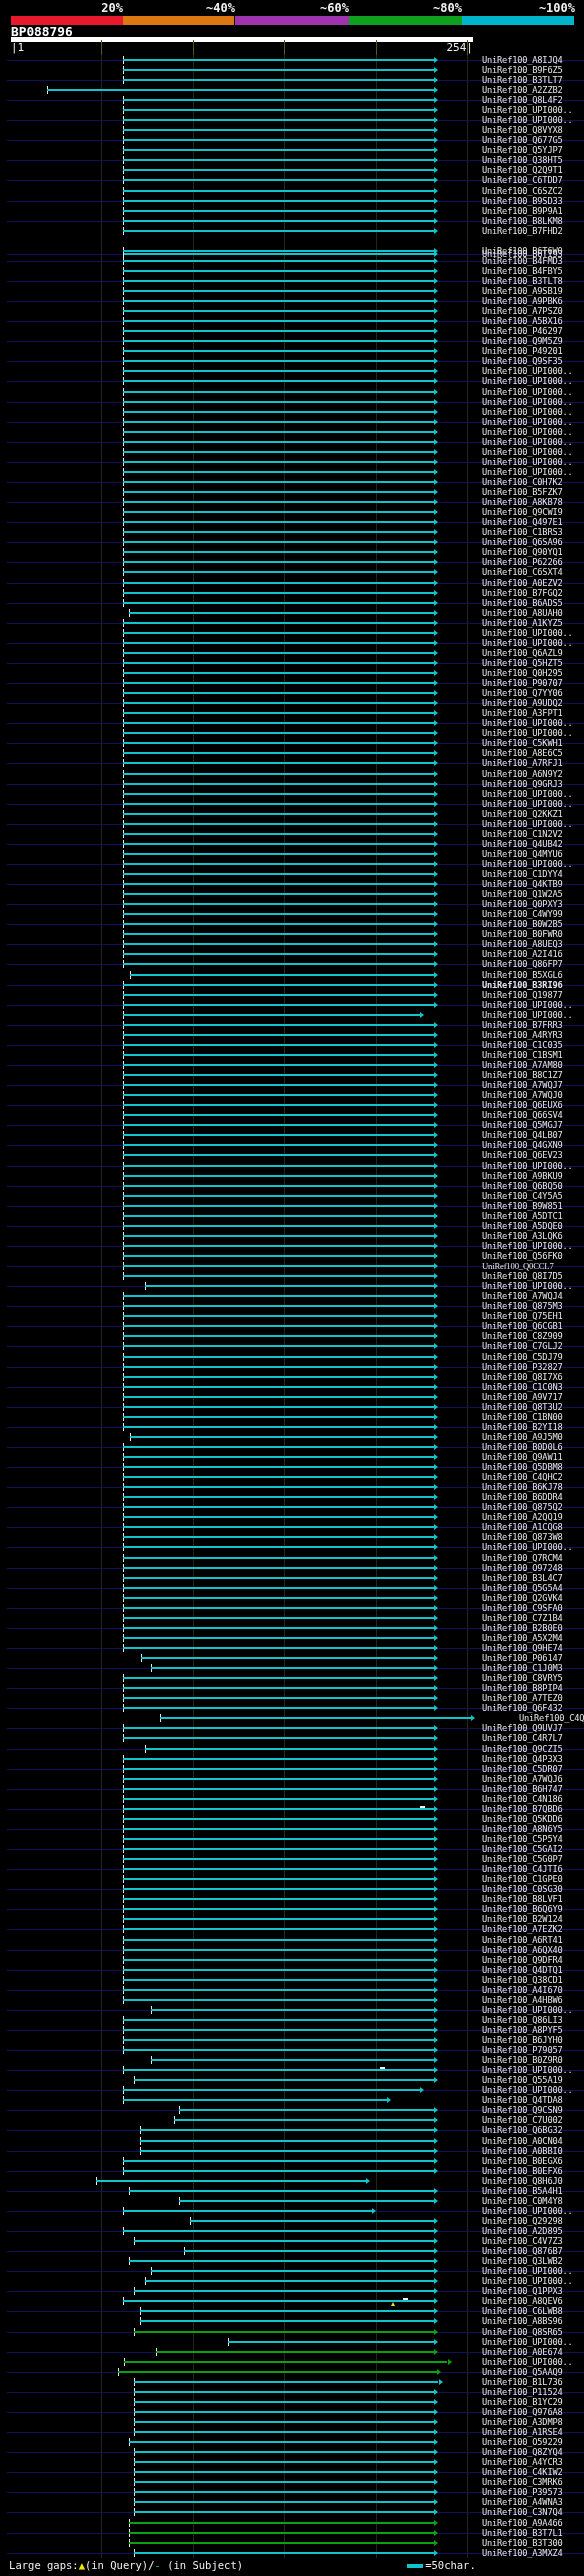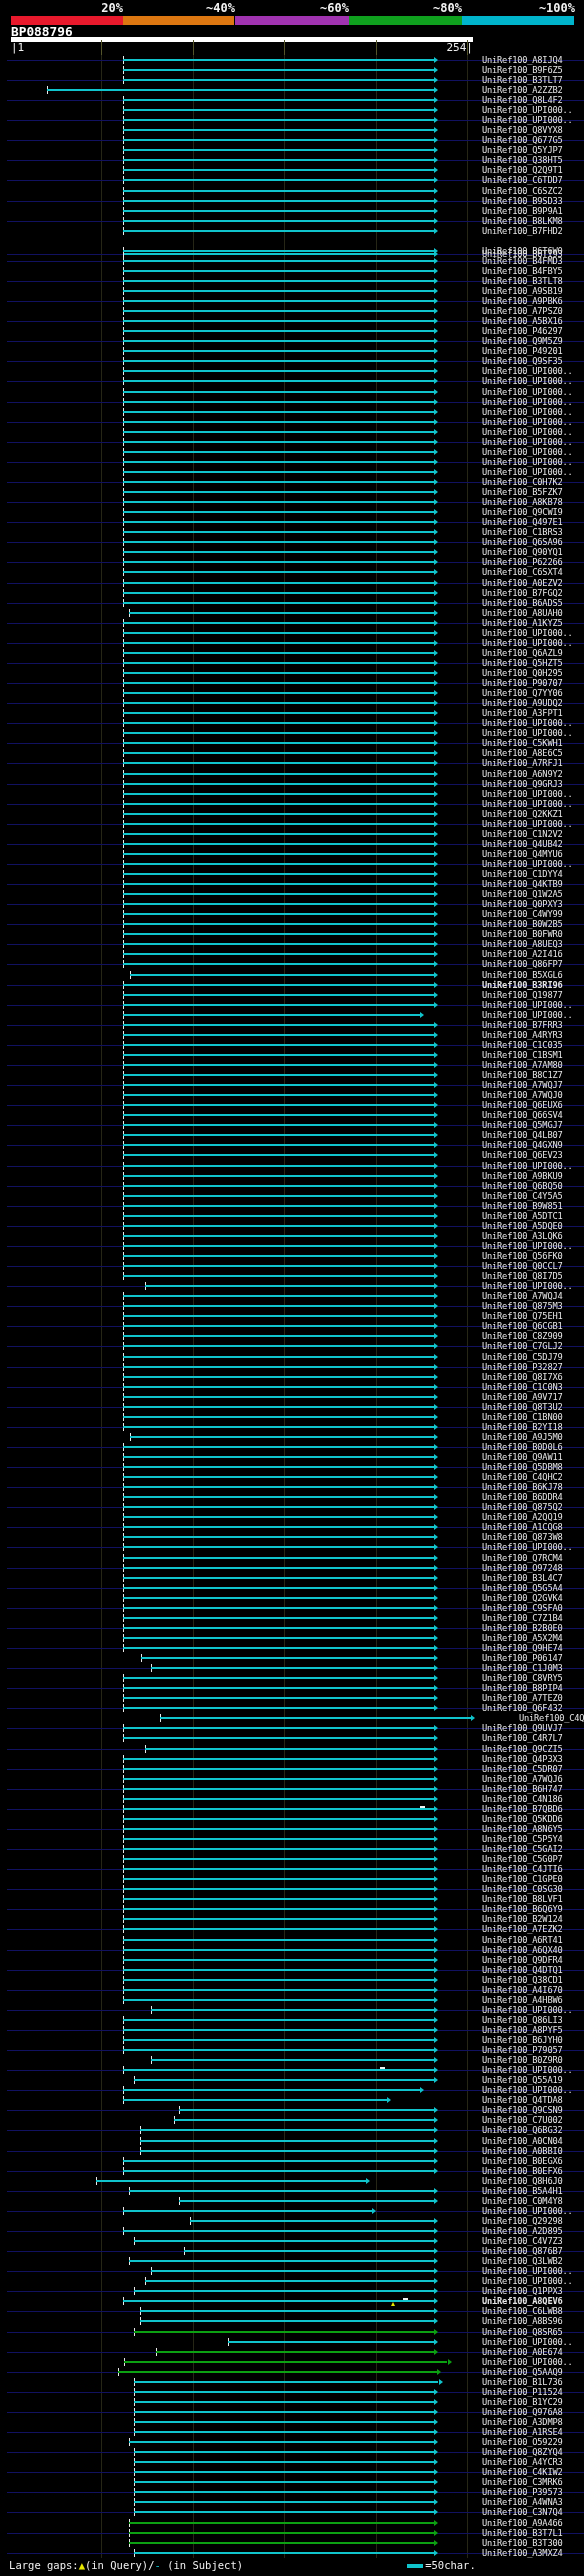--- a/index.html
+++ b/index.html
@@ -848,21 +848,21 @@
         <div class="bar" style="left: 123px; width: 311px; background: rgb(16, 196, 204);"></div>
         <div class="arrow" style="left: 434px; border-left: 4.6px solid rgb(16, 196, 204);"></div>
         <div class="lbl">UniRef100_UPI000..</div>
       </div>
       <div class="row" style="top: 1251px;">
         <div class="tick" style="left: 123px;"></div>
         <div class="bar" style="left: 123px; width: 311px; background: rgb(16, 196, 204);"></div>
         <div class="arrow" style="left: 434px; border-left: 4.6px solid rgb(16, 196, 204);"></div>
         <div class="lbl">UniRef100_Q56FK0</div>
       </div>
-      <div class="row" style="top: 1261px;">
+      <div class="row" style="top: 1261px; font-family: Liberation Serif, serif;">
         <div class="navy"></div>
         <div class="tick" style="left: 123px;"></div>
         <div class="bar" style="left: 123px; width: 311px; background: rgb(16, 196, 204);"></div>
         <div class="arrow" style="left: 434px; border-left: 4.6px solid rgb(16, 196, 204);"></div>
         <div class="lbl">UniRef100_Q0CCL7</div>
       </div>
       <div class="row" style="top: 1271px;">
         <div class="tick" style="left: 123px;"></div>
         <div class="bar" style="left: 123px; width: 311px; background: rgb(16, 196, 204);"></div>
         <div class="arrow" style="left: 434px; border-left: 4.6px solid rgb(16, 196, 204);"></div>
@@ -1520,21 +1520,21 @@
         <div class="arrow" style="left: 434px; border-left: 4.6px solid rgb(16, 196, 204);"></div>
         <div class="lbl">UniRef100_UPI000..</div>
       </div>
       <div class="row" style="top: 2286px;">
         <div class="navy"></div>
         <div class="tick" style="left: 134px;"></div>
         <div class="bar" style="left: 134px; width: 300px; background: rgb(16, 196, 204);"></div>
         <div class="arrow" style="left: 434px; border-left: 4.6px solid rgb(16, 196, 204);"></div>
         <div class="lbl">UniRef100_Q1PPX3</div>
       </div>
-      <div class="row" style="top: 2296px; font-weight: bold;">
+      <div class="row" style="top: 2296px;">
         <div class="tick" style="left: 123px;"></div>
         <div class="bar" style="left: 123px; width: 311px; background: rgb(16, 196, 204);"></div>
         <div class="arrow" style="left: 434px; border-left: 4.6px solid rgb(16, 196, 204);"></div>
         <div class="tri" style="left: 391px;"></div>
         <div class="dash" style="left: 403px;"></div>
         <div class="lbl">UniRef100_A8QEV6</div>
       </div>
       <div class="row" style="top: 2306px;">
         <div class="navy"></div>
         <div class="tick" style="left: 140px;"></div>

